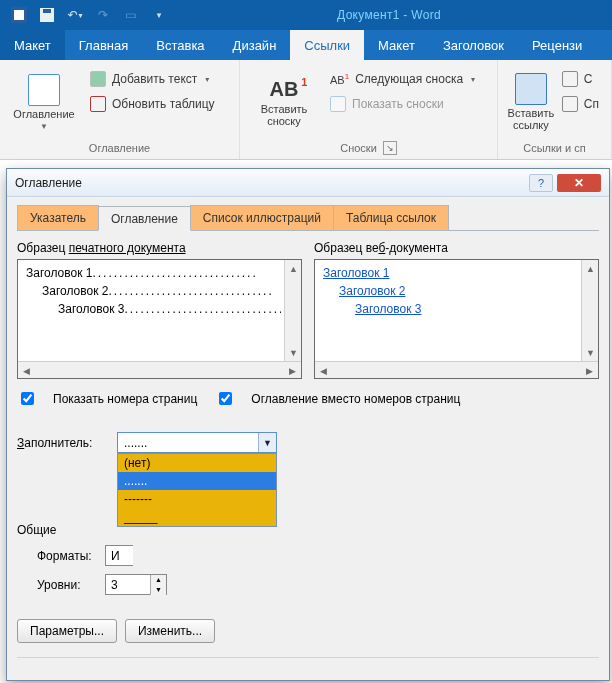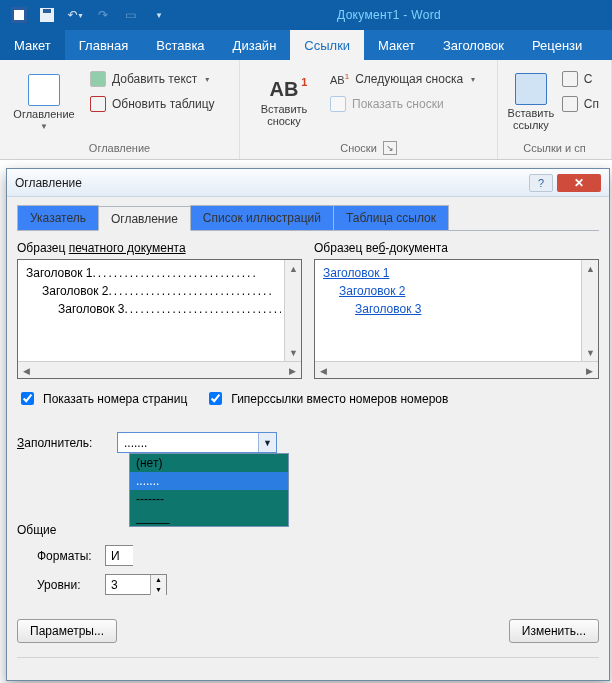--- a/index.html
+++ b/index.html
@@ -46,61 +46,61 @@
   
   .dialog { position:absolute; left:6px; top:168px; width:604px; background:#f0f0f0; border:1px solid #6d8aa6; box-shadow:0 6px 14px rgba(0,0,0,.35); }
   .dlg-title { height:28px; display:flex; align-items:center; background:linear-gradient(#fafcff,#e3ecf6); border-bottom:1px solid #c8d6e5; padding:0 8px; font-size:12px; color:#1a1a1a; }
   .dlg-title .sp { flex:1; }
   .dlg-title .help { width:24px; height:18px; background:#e8eef6; border:1px solid #b9c7d6; display:flex; align-items:center; justify-content:center; border-radius:2px; margin-right:4px; font-size:11px; color:#3261a3; cursor:pointer; }
   .dlg-title .close { width:44px; height:18px; background:#cf4b3b; color:#fff; display:flex; align-items:center; justify-content:center; border-radius:2px; cursor:pointer; font-size:12px; font-weight:bold; }
 
   .dlg-body { padding:8px 10px 10px; }
 
   .tabstrip { display:flex; border-bottom:1px solid #aeb7c2; margin-bottom:10px; }
-  .tabstrip .t { padding:5px 12px 4px; font-size:12px; border:1px solid #aeb7c2; border-bottom:none; background:#3b82f6; margin-right:-1px; cursor:pointer; color:#333; }
+  .tabstrip .t { padding:5px 12px 4px; font-size:12px; border:1px solid #aeb7c2; border-bottom:none; background:#fdba74; margin-right:-1px; cursor:pointer; color:#333; }
   .tabstrip .t.active { background:#f0f0f0; position:relative; top:1px; border-bottom:1px solid #f0f0f0; }
 
   .previewrow { display:flex; gap:12px; }
   .previewcol { flex:1; }
   .previewcol .hdr { font-size:12px; margin-bottom:4px; }
   .previewcol .u { text-decoration:underline; }
   .pvbox { border:1px solid #6a6a6a; background:#fff; height:120px; padding:6px 8px; font-size:12px; position:relative; overflow:hidden; }
   .pvbox .line { display:flex; }
   .pvbox .dots { flex:1; letter-spacing:2px; overflow:hidden; white-space:nowrap; }
   .pvbox .pg { width:12px; text-align:right; }
   .pvbox a { color:#1155cc; text-decoration:underline; }
   .pvbox .sbv { position:absolute; right:0; top:0; bottom:17px; width:17px; background:#f0f0f0; border-left:1px solid #cfcfcf; }
   .pvbox .sbh { position:absolute; left:0; right:0; bottom:0; height:17px; background:#f0f0f0; border-top:1px solid #cfcfcf; }
   .pvbox .sbv .arr, .pvbox .sbh .arr { position:absolute; width:17px; height:17px; display:flex; align-items:center; justify-content:center; font-size:9px; color:#6a6a6a; }
   .sbv .arr.up{top:0} .sbv .arr.dn{bottom:0}
   .sbh .arr.lf{left:0} .sbh .arr.rt{right:0}
 
   .checks { margin-top:10px; display:flex; gap:40px; }
   .checks .col { display:flex; flex-direction:column; gap:6px; }
-  .chk { display:flex; align-items:center; gap:6px; font-size:12px; }
+  .chk { display:flex; align-items:center; gap:16px; font-size:12px; }
   .chk input { width:13px; height:13px; }
 
   .fieldrow { display:flex; align-items:center; gap:8px; margin-top:10px; font-size:12px; position:relative; }
   .fieldrow label .u { text-decoration:underline; }
   .combo { display:flex; align-items:center; height:21px; border:1px solid #5a8fd6; background:#fff; width:160px; }
   .combo .val { flex:1; padding:0 6px; font-size:12px; }
   .combo .dd { width:18px; display:flex; align-items:center; justify-content:center; background:#e8eef8; border-left:1px solid #9ab6dc; font-size:9px; color:#123; cursor:pointer; height:100%; }
-  .dropdown { position:absolute; left:112px; top:21px; width:160px; background:#0f766e; border:1px solid #7893b5; z-index:5; }
+  .dropdown { position:absolute; left:100px; top:21px; width:160px; background:#eab308; border:1px solid #7893b5; z-index:5; }
   .dropdown .opt { padding:2px 6px; font-size:12px; cursor:pointer; white-space:nowrap; }
   .dropdown .opt.sel { background:#2b7de1; color:#fff; }
 
   .section-lbl { font-size:12px; margin-top:70px; }
 
   .numrow { display:flex; align-items:center; gap:8px; margin-top:8px; font-size:12px; padding-left:20px; }
   .numrow .ctrl { display:flex; align-items:center; height:21px; border:1px solid #888; background:#fff; width:62px; }
   .numrow .ctrl .val { flex:1; padding:0 5px; }
   .numrow .ctrl .spin { width:16px; display:flex; flex-direction:column; border-left:1px solid #aaa; }
   .numrow .ctrl .spin div { height:10px; display:flex; align-items:center; justify-content:center; font-size:7px; background:#f1f1f1; cursor:pointer; }
 
-  .btnrow { display:flex; justify-content:space-between; gap:8px; margin-top:24px; }
+  .btnrow { display:flex; justify-content:flex-start; gap:8px; margin-top:24px; }
   .btnrow.sep { border-top:1px solid #d4d4d4; padding-top:12px; margin-top:14px; }
   .winbtn { min-width:82px; height:24px; background:linear-gradient(#fdfdfd,#e6e6e6); border:1px solid #9a9a9a; border-radius:3px; font-size:12px; display:flex; align-items:center; justify-content:center; cursor:pointer; padding:0 12px; }
 </style>
 </head>
 <body>
 
 <div class="titlebar">
   <div class="qat">
     <div class="btn">
         <svg width="16" height="16">
@@ -277,21 +277,21 @@
     <div class="checks">
       <div class="col">
         <label class="chk">
           <input type="checkbox" checked="" style="">
           <span>Показать номера страниц</span>
         </label>
       </div>
       <div class="col" style="margin-left:-22px">
         <label class="chk">
           <input type="checkbox" checked="" style="">
-          <span>Гиперссылки вместо номеров номеров</span>
+          <span>Оглавление вместо номеров страниц</span>
         </label>
       </div>
     </div>
 
     <div class="fieldrow" style="margin-top:24px">
       <label style="width:92px">
         <span class="u">З</span><span>аполнитель:</span>
       </label>
       <div class="combo">
         <span class="val">.......</span>

